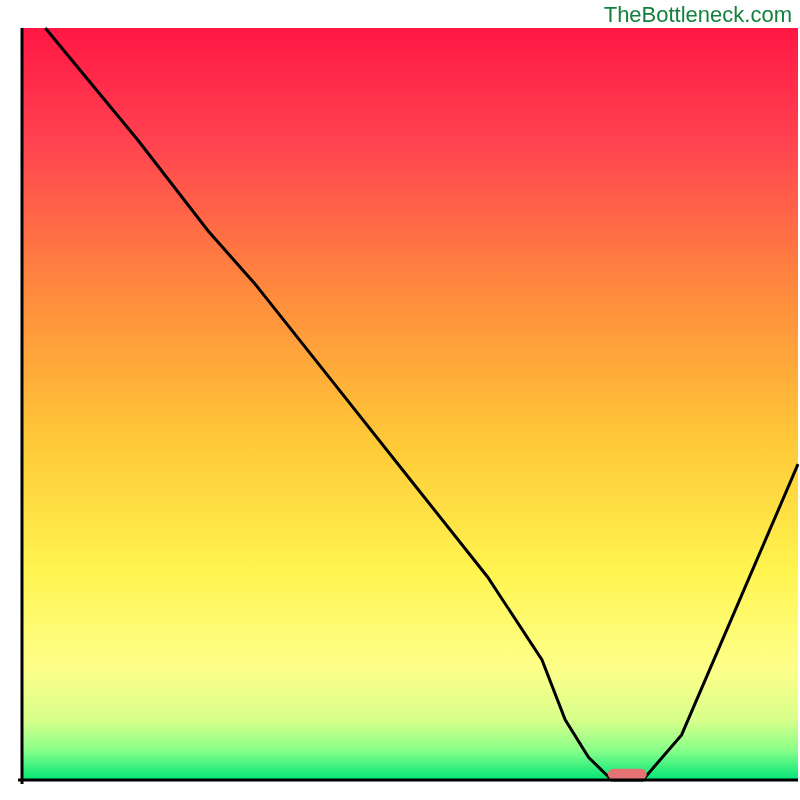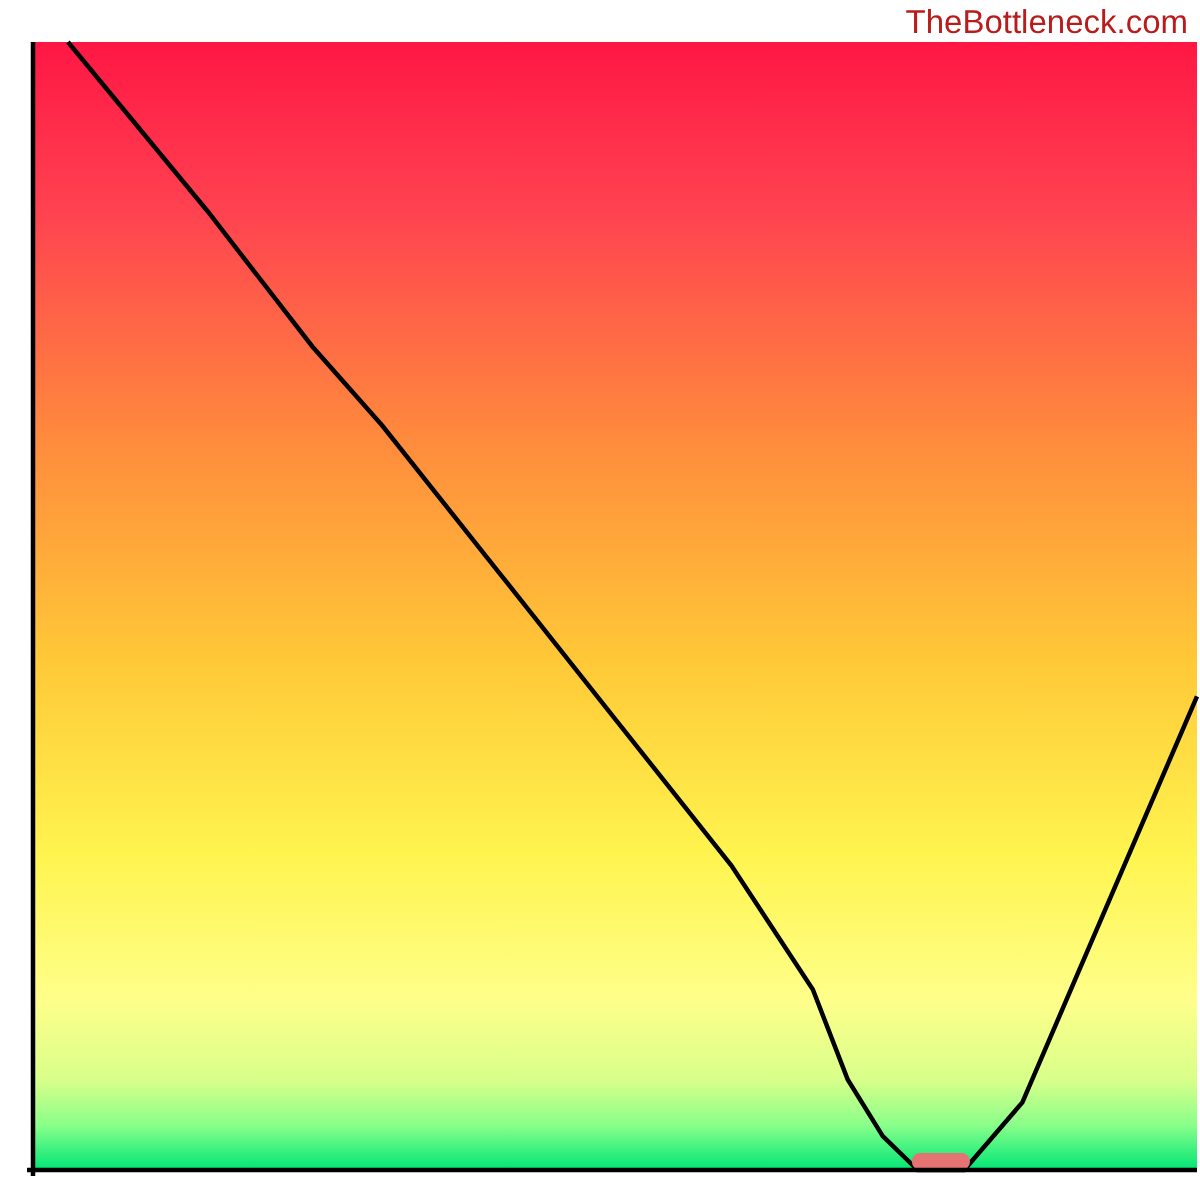--- a/index.html
+++ b/index.html
@@ -13,21 +13,21 @@
     position: relative;
     width: 800px;
     height: 800px;
     background: white;
   }
   .watermark {
     position: absolute;
     top: 2px;
     right: 8px;
     font-size: 22px;
-    color: #b91c1c;
+    color: #15803d;
     font-family: Arial, sans-serif;
     z-index: 10;
   }
   svg {
     display: block;
   }
 </style>
 </head>
 <body>
 

